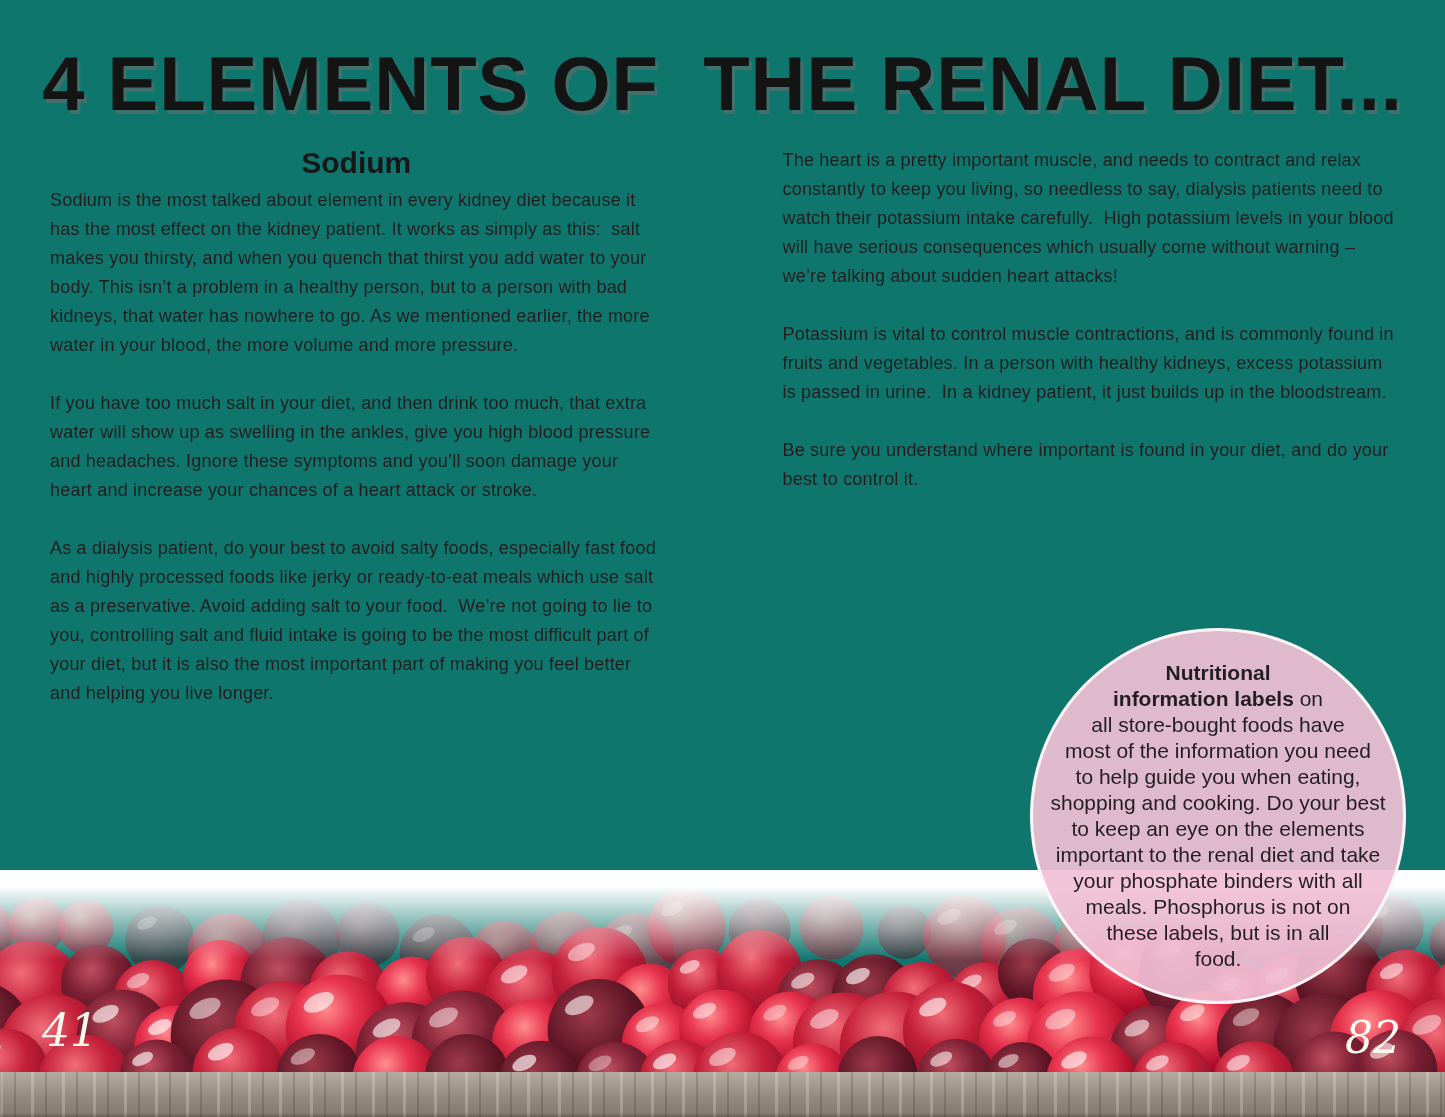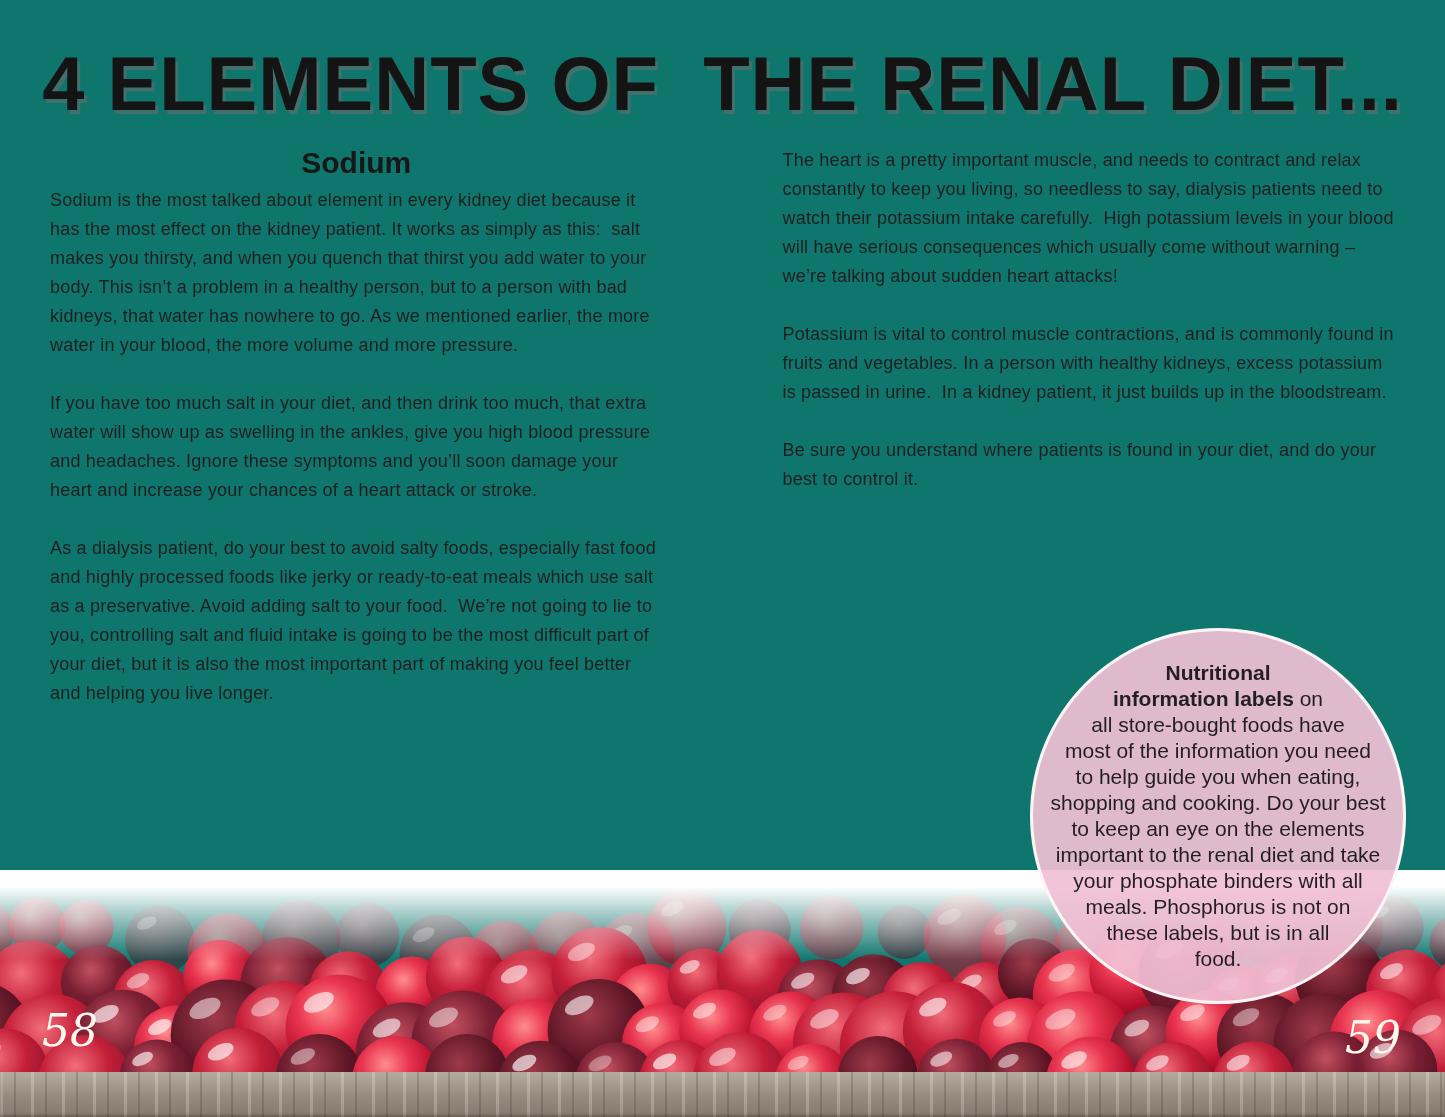--- a/index.html
+++ b/index.html
@@ -118,21 +118,21 @@
   <div class="columns">
     <div class="column">
       <h2 class="col-heading">Sodium</h2>
       <p>Sodium is the most talked about element in every kidney diet because it has the most effect on the kidney patient. It works as simply as this:  salt makes you thirsty, and when you quench that thirst you add water to your body. This isn’t a problem in a healthy person, but to a person with bad kidneys, that water has nowhere to go. As we mentioned earlier, the more water in your blood, the more volume and more pressure.</p>
       <p>If you have too much salt in your diet, and then drink too much, that extra water will show up as swelling in the ankles, give you high blood pressure and headaches. Ignore these symptoms and you’ll soon damage your heart and increase your chances of a heart attack or stroke.</p>
       <p>As a dialysis patient, do your best to avoid salty foods, especially fast food and highly processed foods like jerky or ready-to-eat meals which use salt as a preservative. Avoid adding salt to your food.  We’re not going to lie to you, controlling salt and fluid intake is going to be the most difficult part of your diet, but it is also the most important part of making you feel better and helping you live longer.</p>
     </div>
     <div class="column">
       <p>The heart is a pretty important muscle, and needs to contract and relax constantly to keep you living, so needless to say, dialysis patients need to watch their potassium intake carefully.  High potassium levels in your blood will have serious consequences which usually come without warning – we’re talking about sudden heart attacks!</p>
       <p>Potassium is vital to control muscle contractions, and is commonly found in fruits and vegetables. In a person with healthy kidneys, excess potassium is passed in urine.  In a kidney patient, it just builds up in the bloodstream.</p>
-      <p>Be sure you understand where patients is found in your diet, and do your best to control it.</p>
+      <p>Be sure you understand where important is found in your diet, and do your best to control it.</p>
     </div>
   </div>
 
   <div class="photo-band">
     <svg id="berries-svg" width="1445" height="247" viewBox="0 0 1445 247">
       <defs>
         <radialGradient id="gBright" cx="38%" cy="32%" r="78%">
           <stop offset="0%" stop-color="#ff8d8d"></stop>
           <stop offset="35%" stop-color="#e8344f"></stop>
           <stop offset="70%" stop-color="#b40f2b"></stop>
@@ -319,16 +319,16 @@
 to help guide you when eating,
 shopping and cooking. Do your best
 to keep an eye on the elements
 important to the renal diet and take
 your phosphate binders with all
 meals. Phosphorus is not on
 these labels, but is in all
 food.</span></div>
   </div>
 
-  <div class="page-num left">58</div>
-  <div class="page-num right">59</div>
+  <div class="page-num left">41</div>
+  <div class="page-num right">82</div>
 
 </div>
 
 </body></html>

